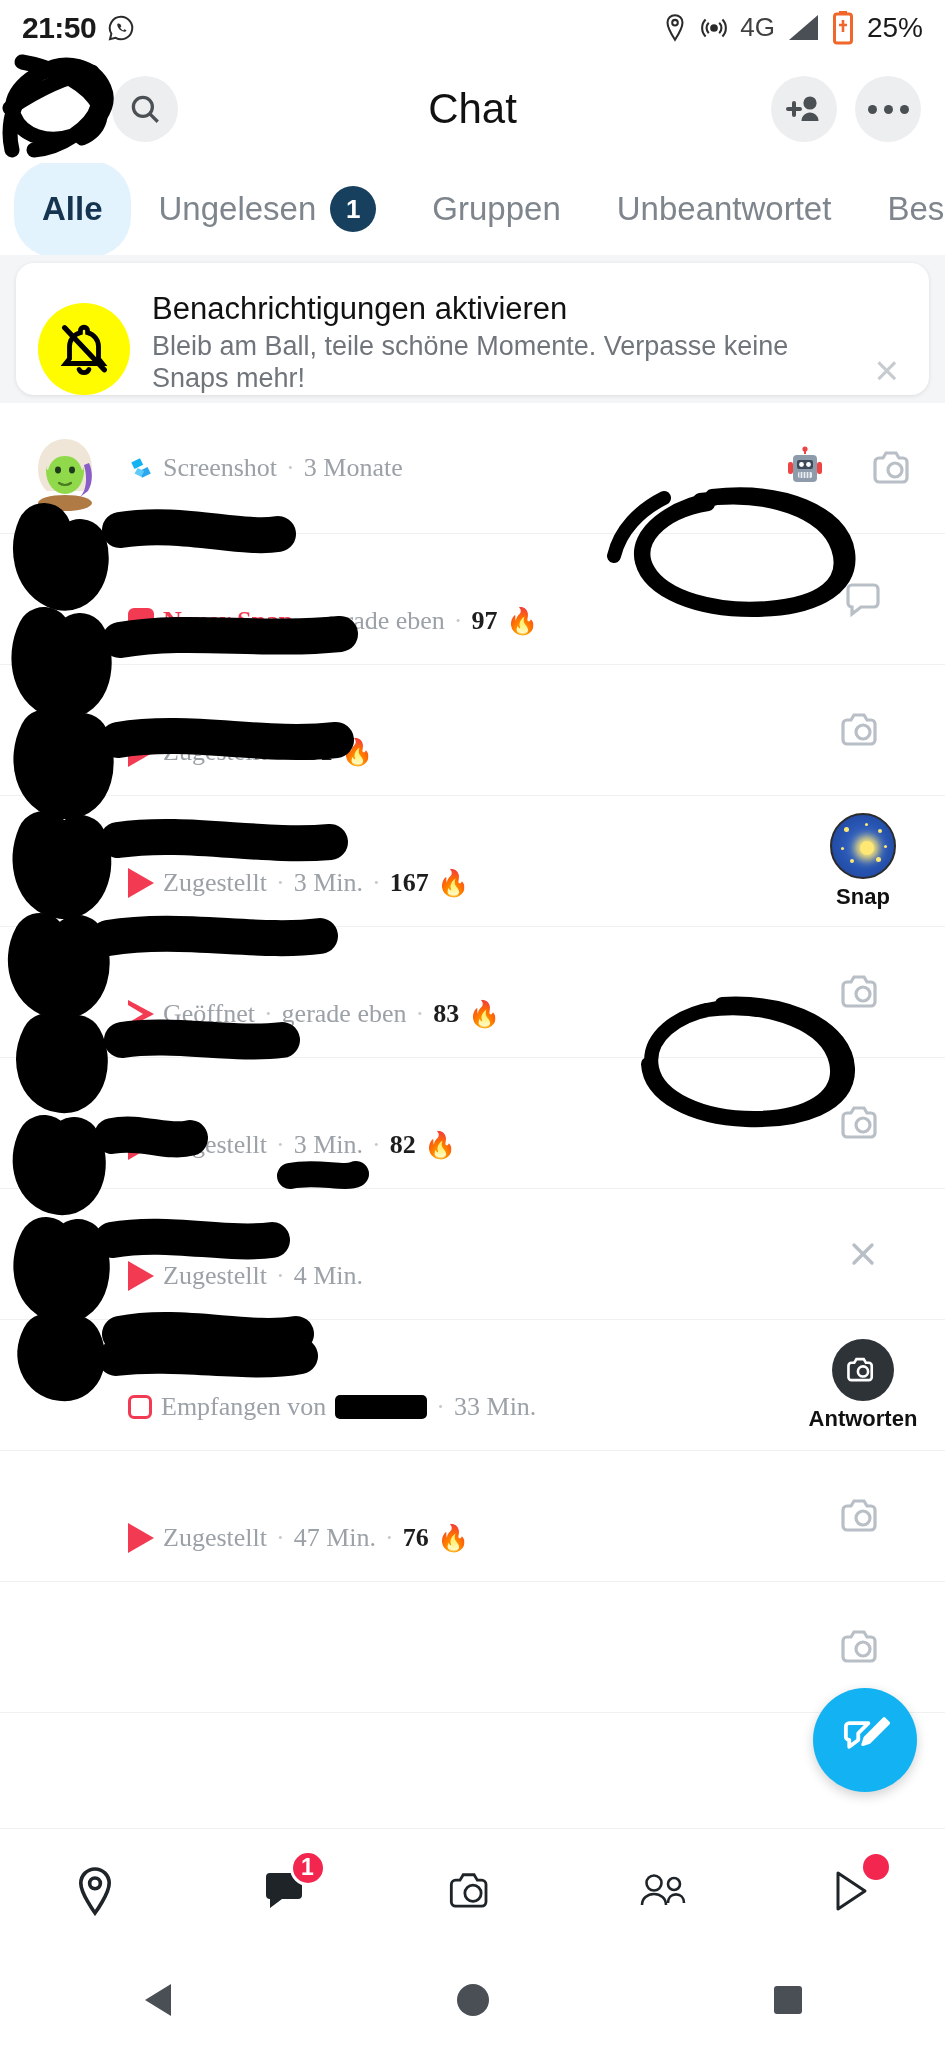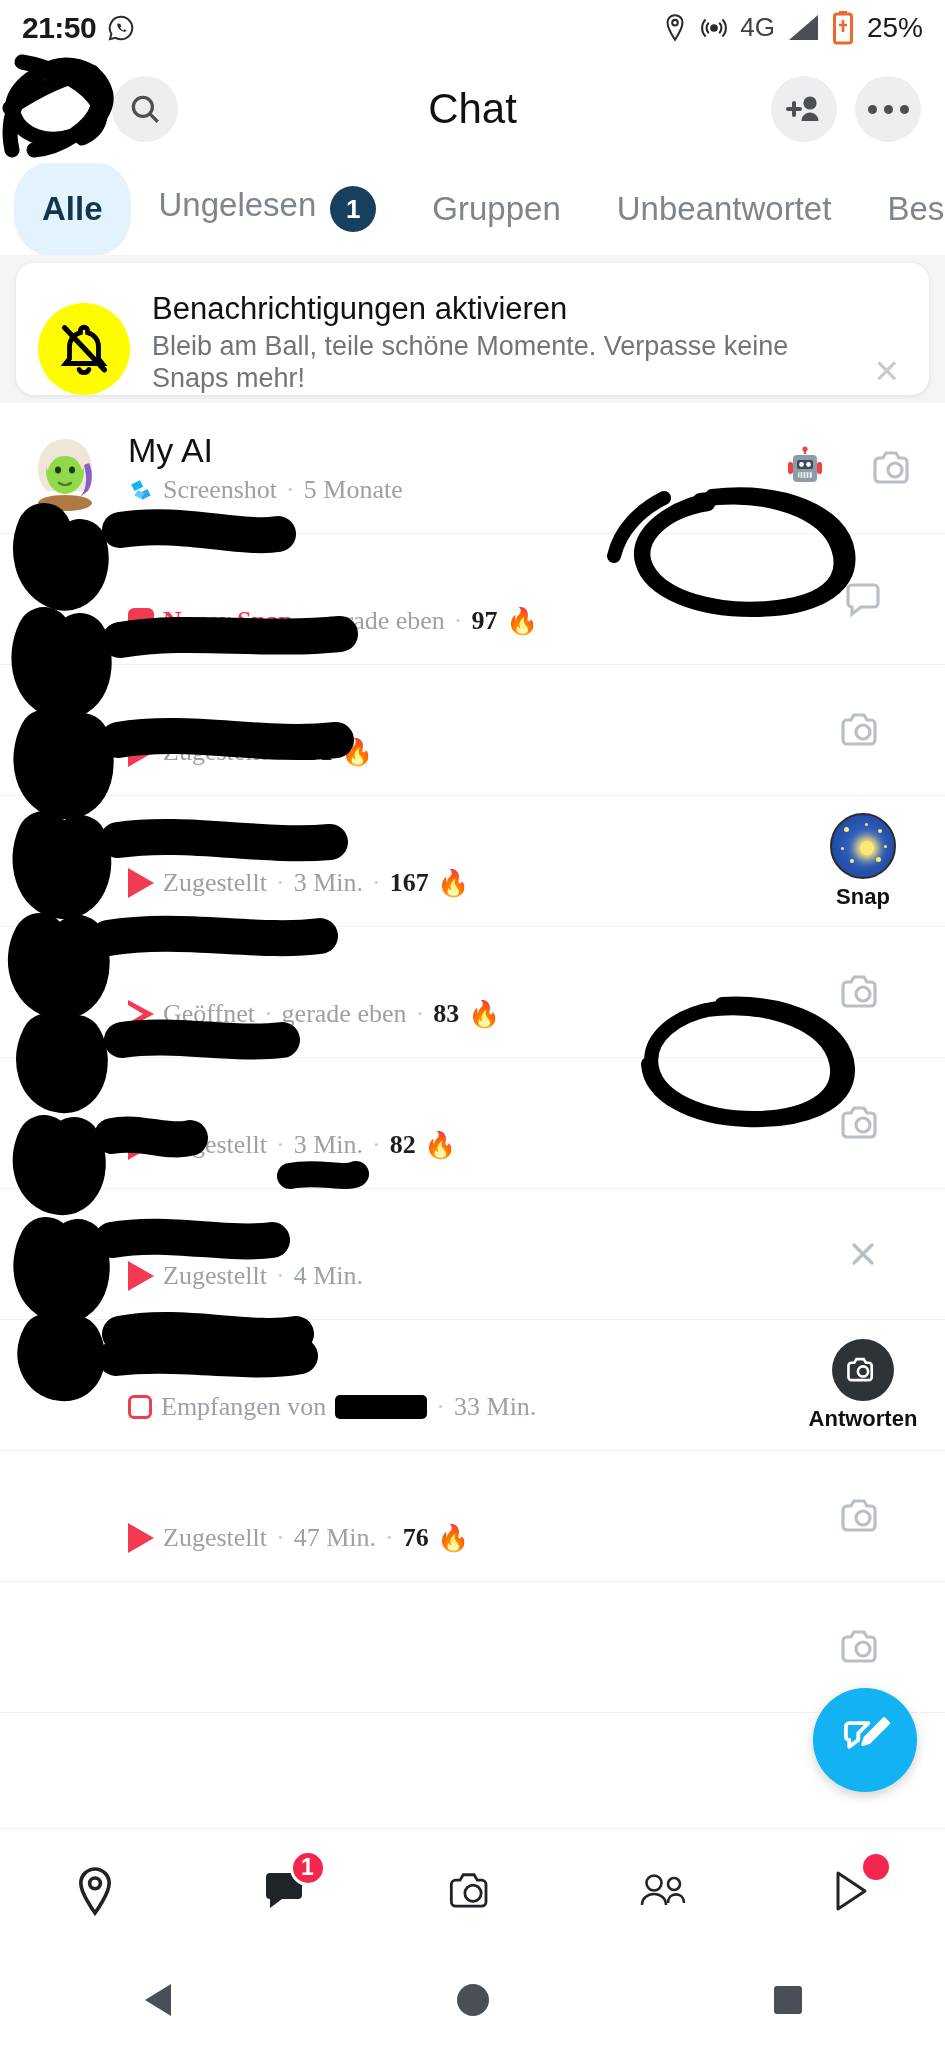--- a/index.html
+++ b/index.html
@@ -43,21 +43,21 @@
   .dots { display: flex; gap: 7px; }
   .dots i { width: 9px; height: 9px; border-radius: 50%; background: #4b5055; display: block; }
 
   
   .tabs {
     position: absolute; top: 163px; left: 0; width: 945px; height: 92px;
     display: flex; align-items: center; gap: 0; padding-left: 14px;
     overflow: hidden; white-space: nowrap;
   }
   .tab {
-    display: flex; align-items: flex-start; gap: 14px;
+    display: flex; align-items: center; gap: 14px;
     padding: 29px 28px; border-radius: 40px;
     font-size: 33px; color: #7e858c; flex: 0 0 auto;
   }
   .tab.active { background: #e3f3fd; color: #15344f; font-weight: bold; }
   .tab-badge {
     min-width: 46px; height: 46px; border-radius: 50%;
     background: #17405f; color: #fff; font-size: 26px; font-weight: bold;
     display: flex; align-items: center; justify-content: center; padding: 0 10px;
   }
 
@@ -286,32 +286,31 @@
           <path d="M16 44c0-18 12-30 27-30s27 12 27 30c0 10-4 18-9 22H25c-5-4-9-12-9-22z" fill="#efe6d8"></path>
           <path d="M62 40c4 14 2 26-4 32l8-6c5-8 5-20 1-28z" fill="#8a5ec9"></path>
           <ellipse cx="43" cy="46" rx="19" ry="23" fill="#8fd94a"></ellipse>
           <path d="M24 40c0-14 8-22 19-22s19 8 19 22c0 3-1 5-2 5-3-10-9-14-17-14s-14 4-17 14c-1 0-2-2-2-5z" fill="#efe6d8"></path>
           <ellipse cx="36" cy="45" rx="3" ry="3.4" fill="#1f3a1a"></ellipse>
           <ellipse cx="50" cy="45" rx="3" ry="3.4" fill="#1f3a1a"></ellipse>
           <path d="M37 58q6 4 12 0" stroke="#4a7a22" stroke-width="2.2" fill="none" stroke-linecap="round"></path>
         </svg>
       </div>
       <div class="row-mid">
-        <div class="row-name">My AI</div>
         <div class="row-status">
           <span class="ico">
             <svg width="26" height="26" viewBox="0 0 24 24">
               <path d="M3 7l8-4 3 6-8 4z" fill="#12b2f3"></path>
               <path d="M21 17l-8 4-3-6 8-4z" fill="#2aa8ef"></path>
               <path d="M6 17l3-5 6 3-3 5z" fill="#5ecbf9"></path>
             </svg>
           </span>
           <span>Screenshot</span>
           <span class="sep">·</span>
-          <span>5 Monate</span>
+          <span>3 Monate</span>
         </div>
       </div>
       <div class="row-right" style="width:auto;flex-direction:row;gap:44px">
         <span class="ico">
           <svg width="44" height="44" viewBox="0 0 44 44">
             <path d="M22 3v5" stroke="#e44" stroke-width="2"></path>
             <circle cx="22" cy="3" r="2.6" fill="#e44"></circle>
             <rect x="5" y="16" width="5" height="12" rx="2.2" fill="#e44"></rect>
             <rect x="34" y="16" width="5" height="12" rx="2.2" fill="#e44"></rect>
             <rect x="10" y="9" width="24" height="27" rx="4" fill="#8e9bab"></rect>

